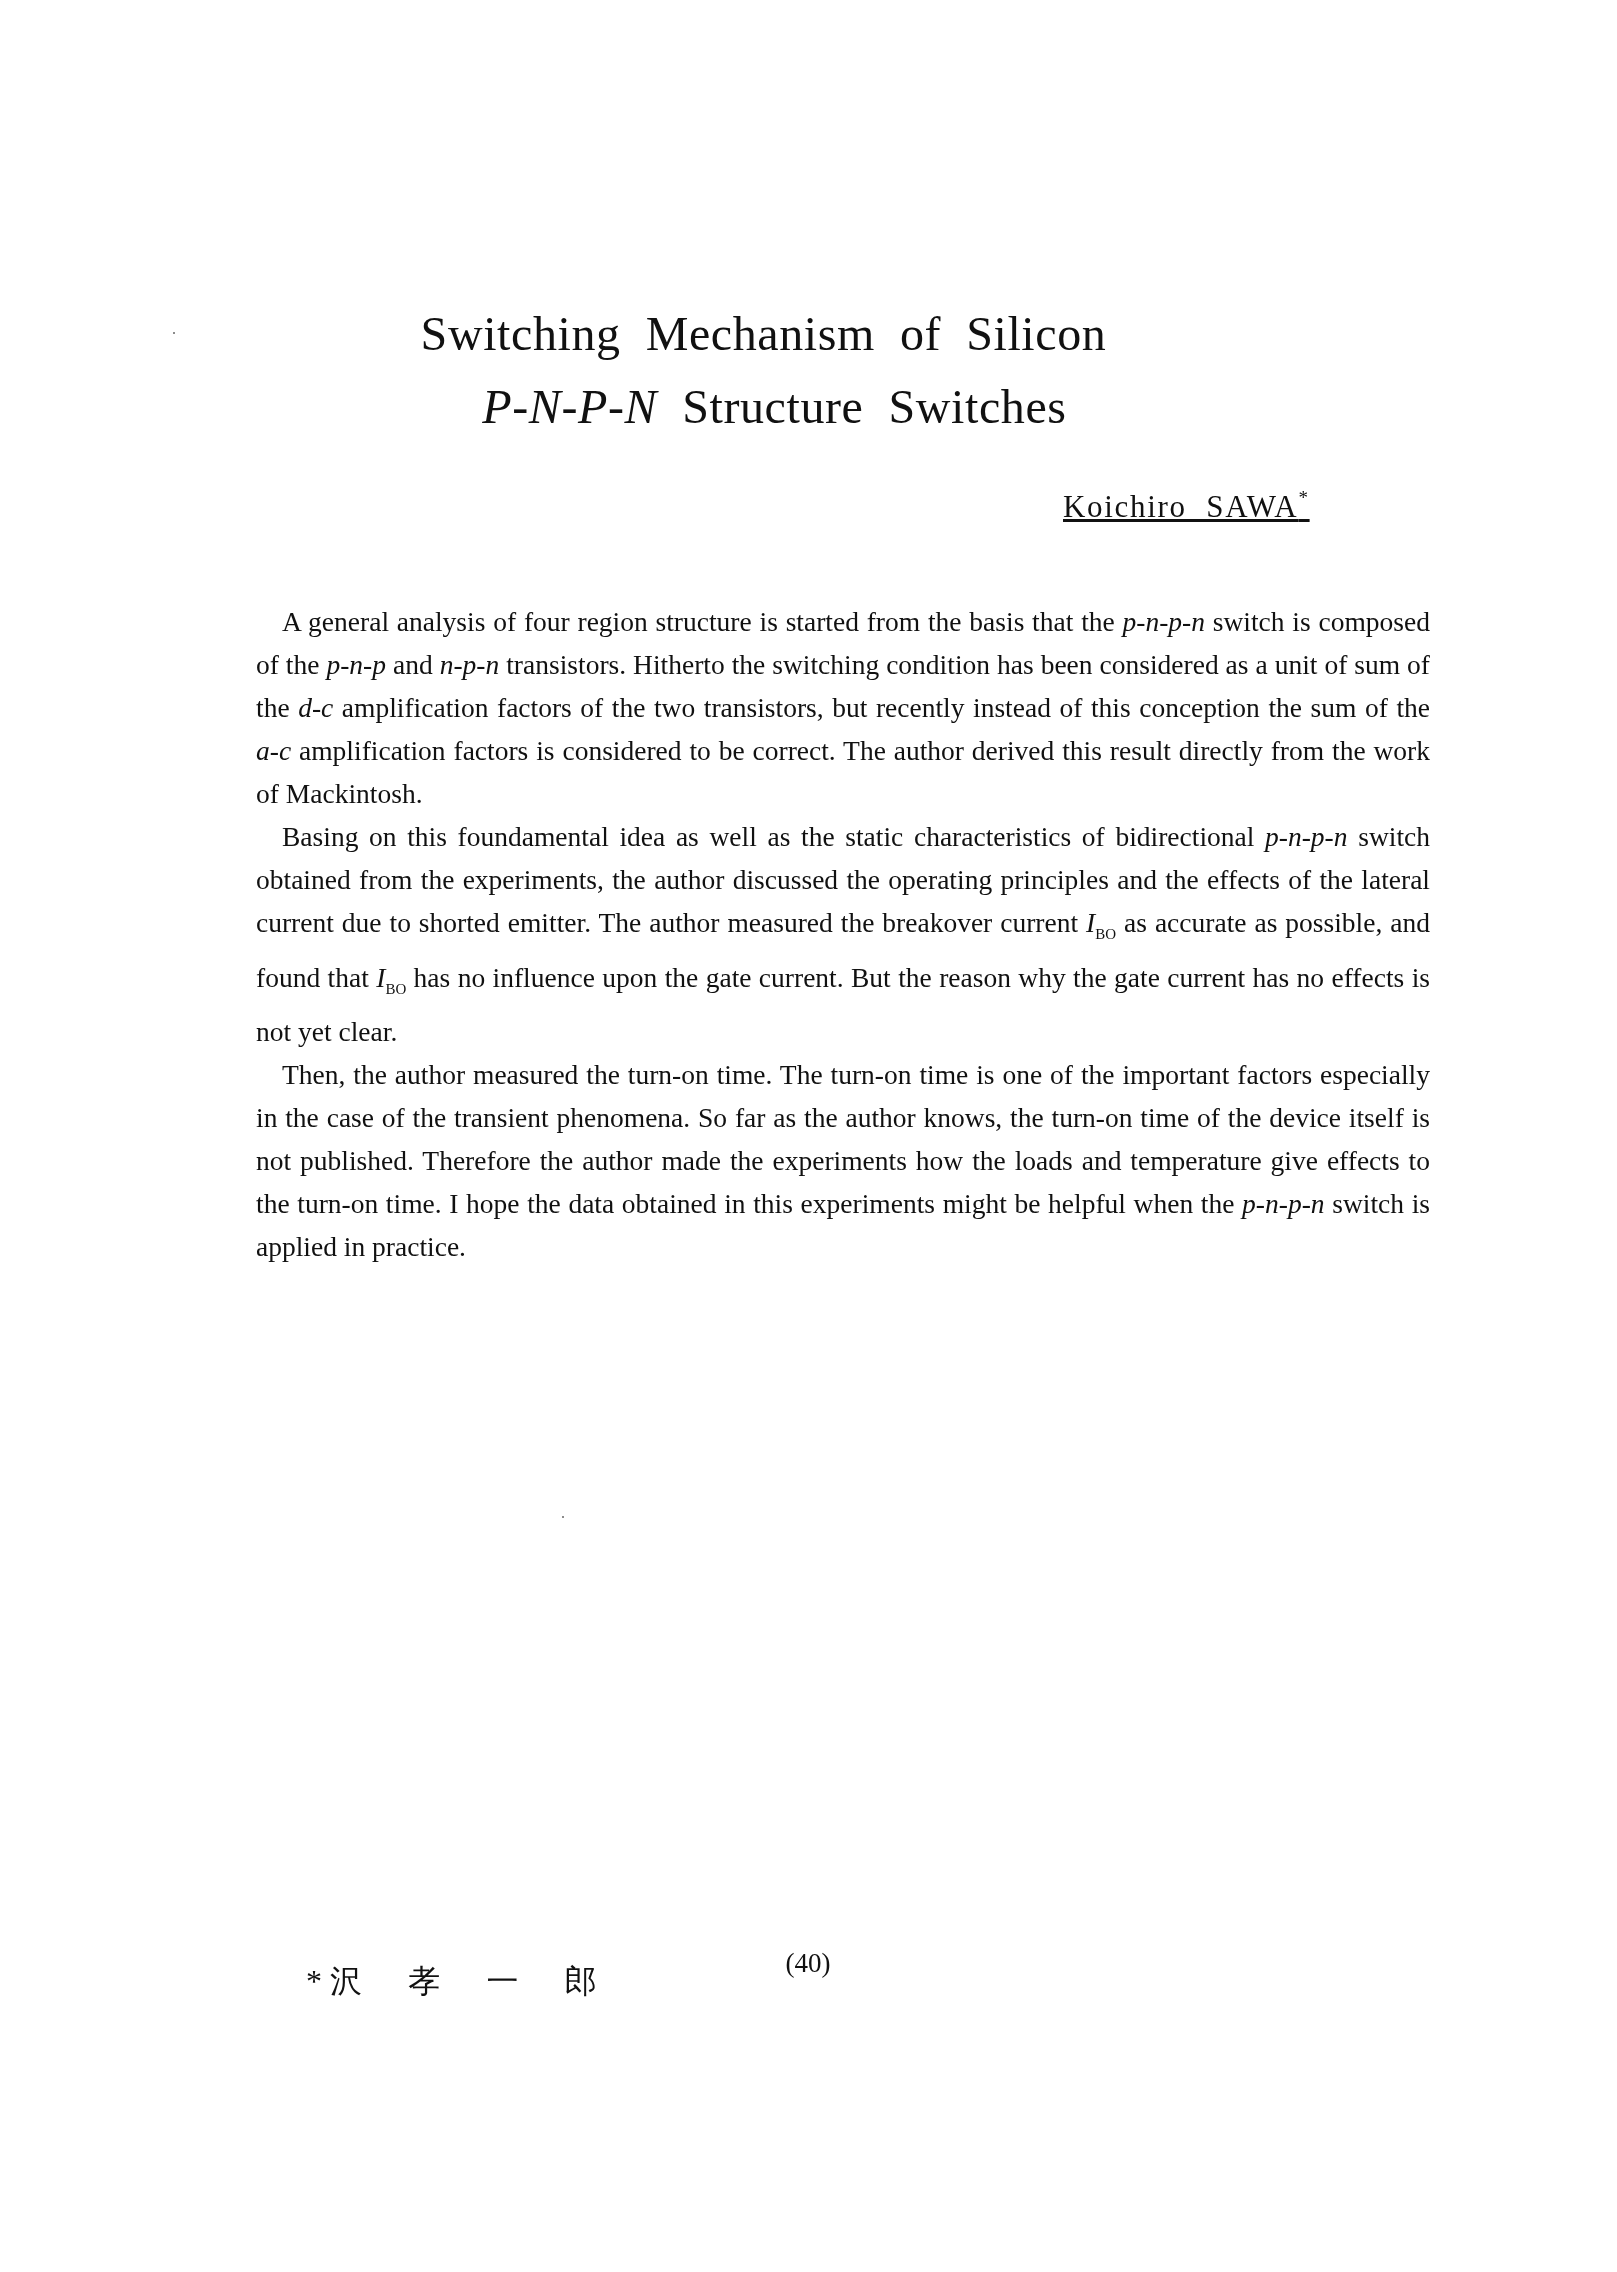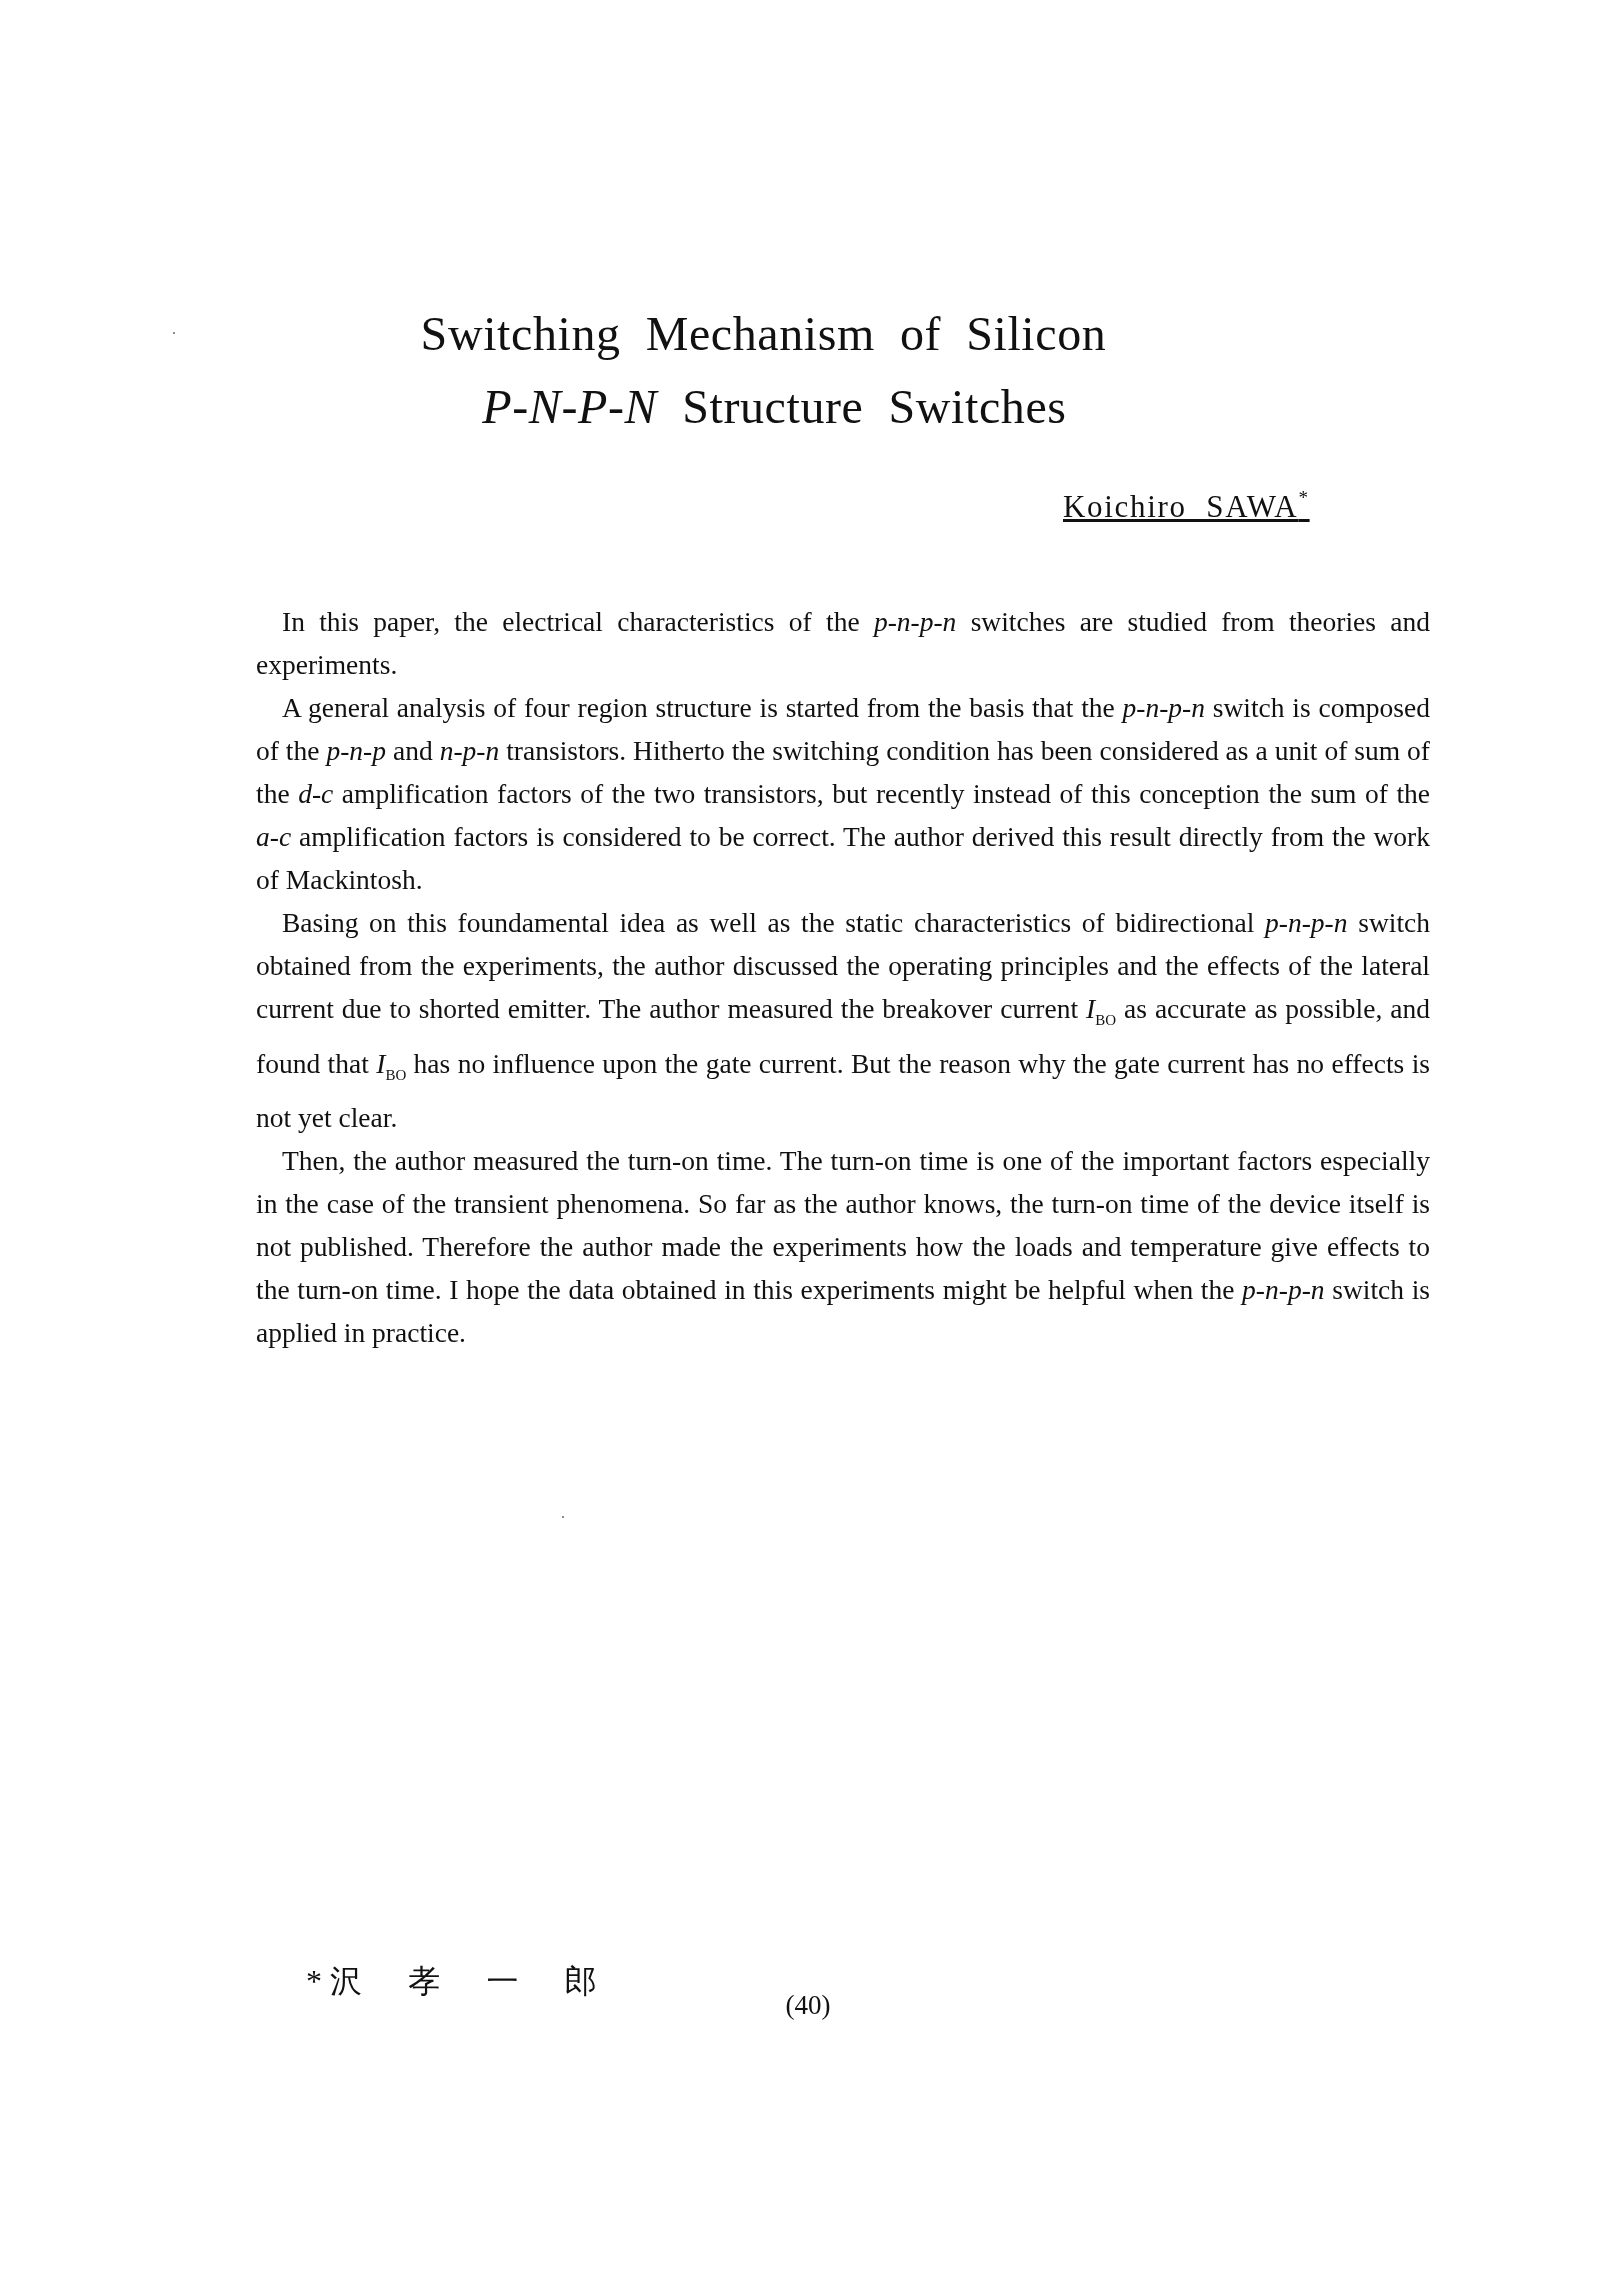--- a/index.html
+++ b/index.html
@@ -13,34 +13,33 @@
   .author { position: absolute; top: 489px; left: 1063px; font-size: 31px;
             letter-spacing: 1.7px; word-spacing: 10px; text-decoration: underline; }
   .author sup { font-size: 19px; position: relative; top: -2.2px; }
   .abstract { position: absolute; top: 600px; left: 256px; width: 1174px;
               font-size: 27.5px; line-height: 43px; text-align: justify; }
   .abstract p { margin: 0; text-indent: 26px; }
   .abstract i { font-style: italic; }
   .abstract sub { font-size: 15px; }
   .footnote { position: absolute; top: 1960px; left: 306px; font-size: 32px;
               word-spacing: 22.5px; letter-spacing: 7.9px; }
-  .pagenum { position: absolute; top: 1990px; left: 0; width: 1617px; text-align: center;
+  .pagenum { position: absolute; top: 1948px; left: 0; width: 1617px; text-align: center;
              font-size: 27px; left: -0.6px; }
   .speck { position: absolute; width: 2.2px; height: 2.2px; background: #666; border-radius: 1.1px; }
 </style>
 </head>
 <body>
 
 <div class="title l1">Switching Mechanism of Silicon</div>
 <div class="title l2"><i>P-N-P-N</i><span> Structure Switches</span></div>
 
 <div class="author"><span>Koichiro SAWA</span><sup>*</sup></div>
 
 <div class="abstract" id="abstract">
-    <p><span>In this paper, the electrical characteristics of the </span><i>p-n-p-n</i><span> switches are studied from theories and experiments.</span></p>
     <p><span>A general analysis of four region structure is started from the basis that the </span><i>p-n-p-n</i><span> switch is composed of the </span><i>p-n-p</i><span> and </span><i>n-p-n</i><span> transistors.  Hitherto the switching condition has been considered as a unit of sum of the </span><i>d-c</i><span> amplification factors of the two transistors, but recently instead of this conception the sum of the </span><i>a-c</i><span> amplification factors is considered to be correct.  The author derived this result directly from the work of Mackintosh.</span></p>
     <p><span>Basing on this foundamental idea as well as the static characteristics of bidirectional </span><i>p-n-p-n</i><span> switch obtained from the experiments, the author discussed the operating principles and the effects of the lateral current due to shorted emitter. The author measured the breakover current </span><i>I</i><sub>BO</sub><span> as accurate as possible, and found that </span><i>I</i><sub>BO</sub><span> has no influence upon the gate current.  But the reason why the gate current has no effects is not yet clear.</span></p>
     <p><span>Then, the author measured the turn-on time.  The turn-on time is one of the important factors especially in the case of the transient phenomena.  So far as the author knows, the turn-on time of the device itself is not published.  Therefore the author made the experiments how the loads and temperature give effects to the turn-on time.  I hope the data obtained in this experiments might be helpful when the </span><i>p-n-p-n</i><span> switch is applied in practice.</span></p>
   </div>
 
 <div class="footnote">*沢 孝 一 郎</div>
 
 <div class="pagenum">(40)</div>
 
 <div class="speck" style="left:173px;top:332px;"></div>

